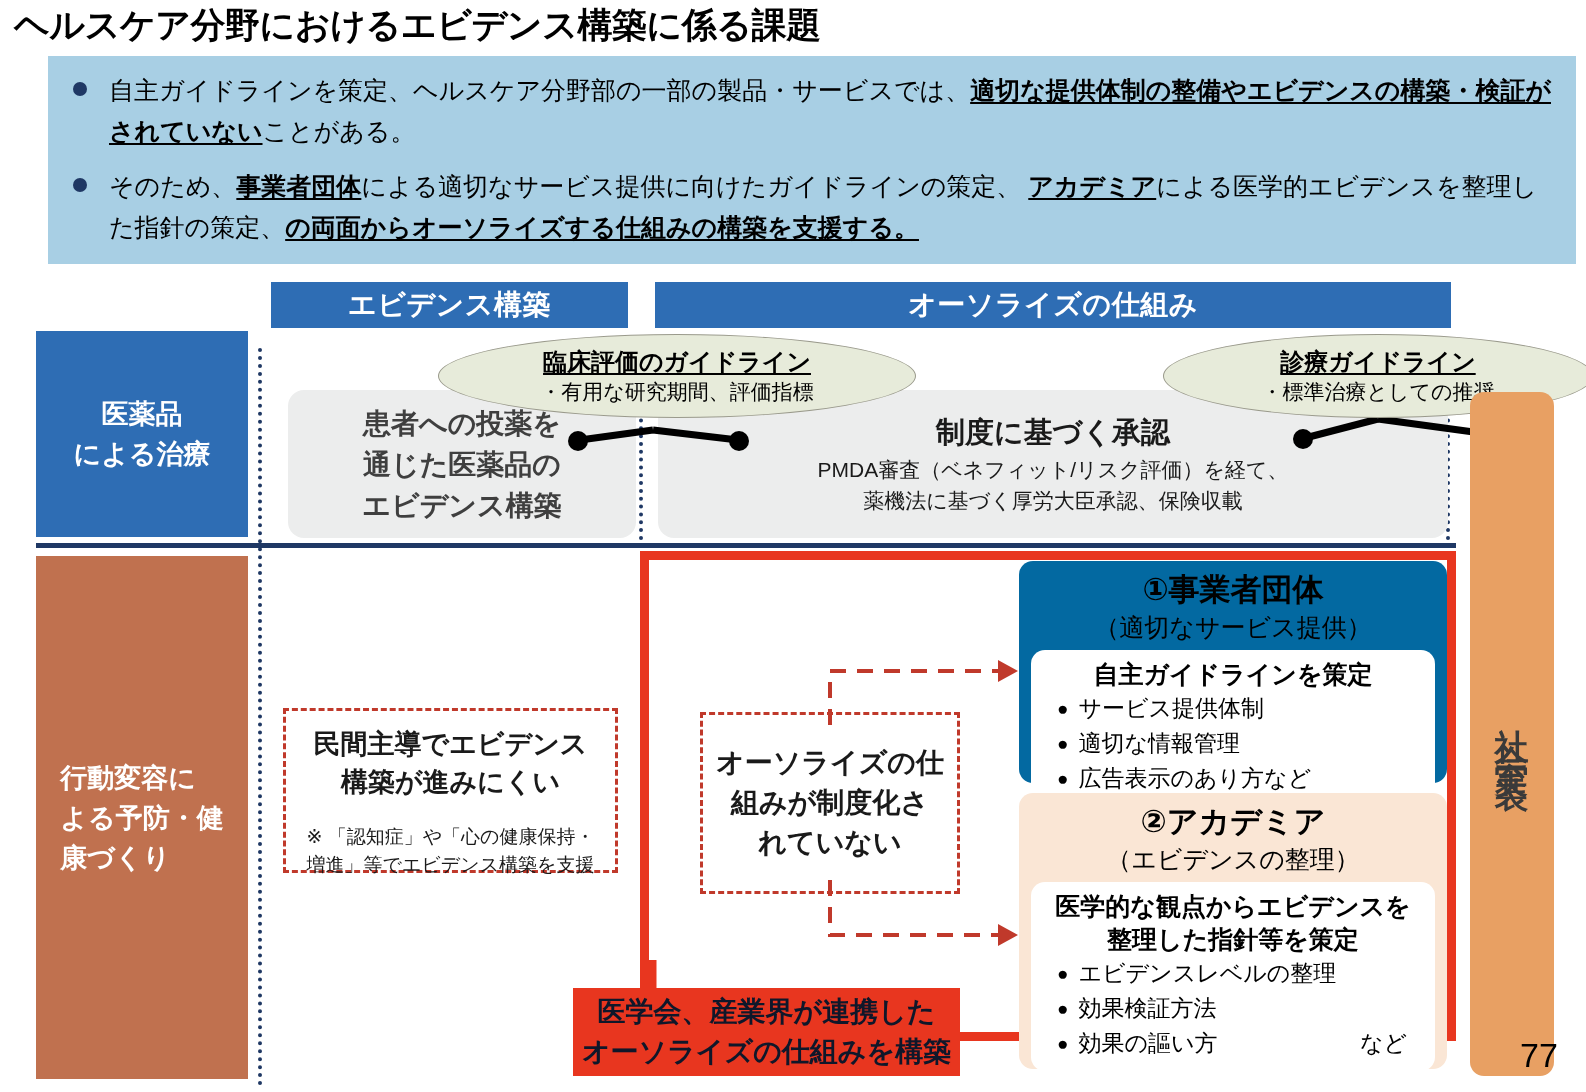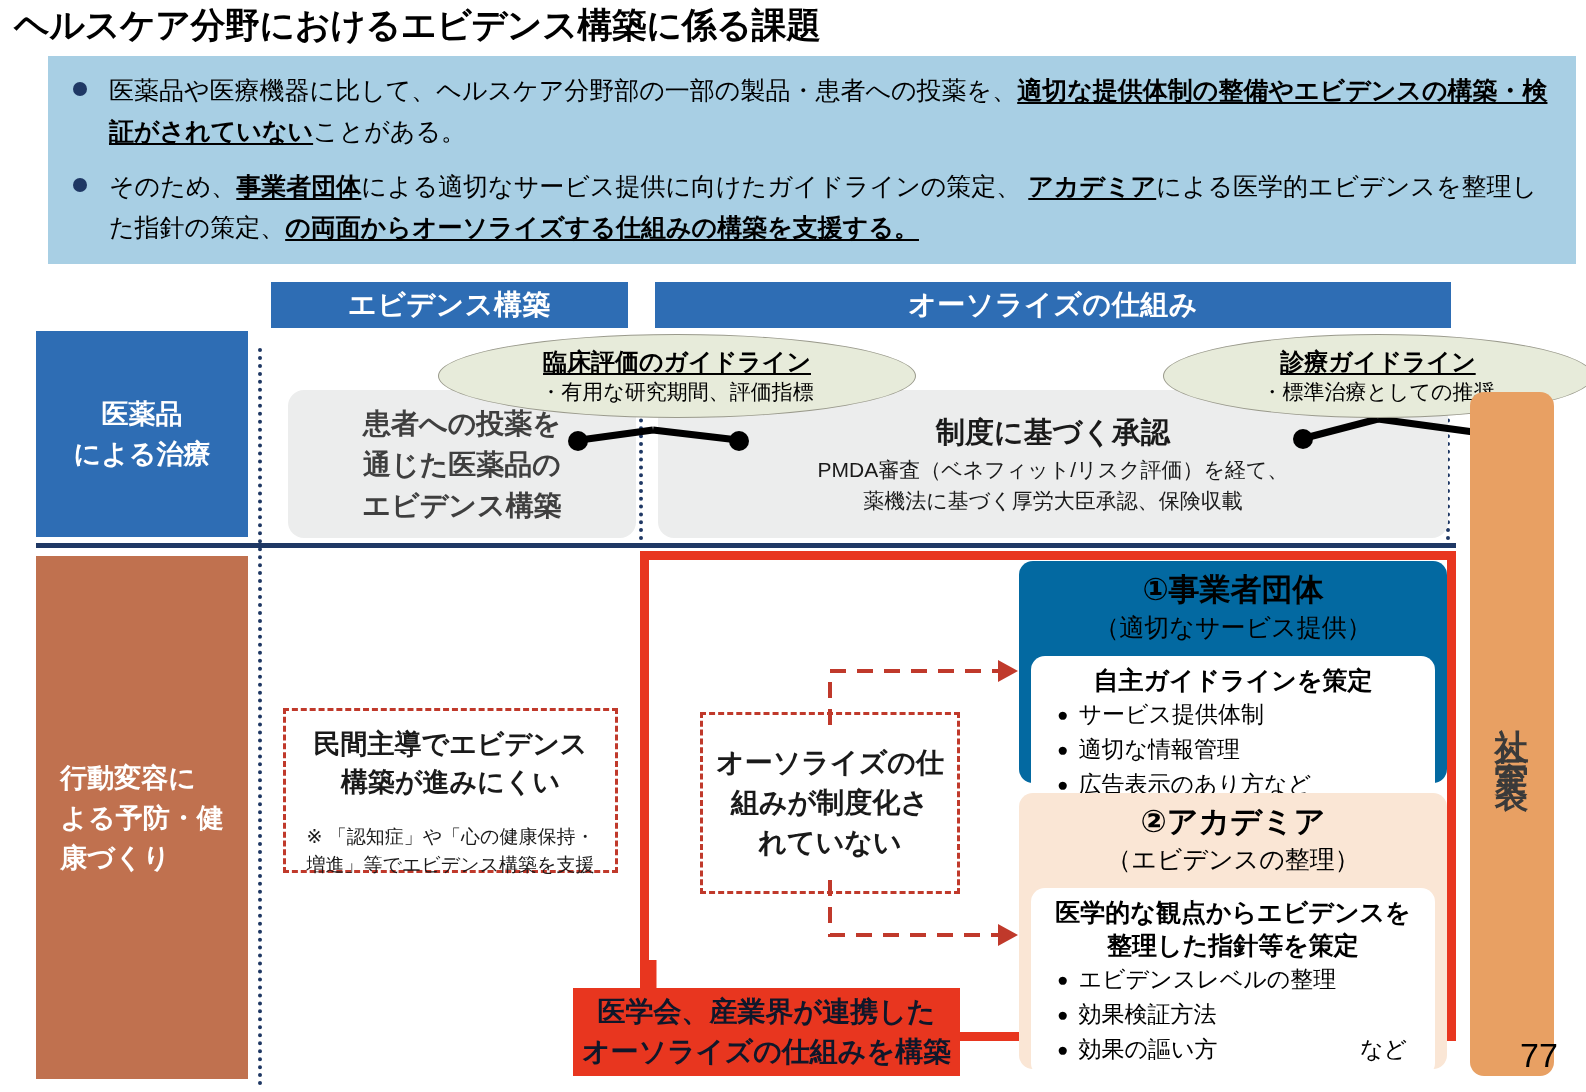--- a/index.html
+++ b/index.html
@@ -95,21 +95,21 @@
   #dash-notinst .d-title{font-size:28px;font-weight:bold;color:#1a1a1a;line-height:40px;
      text-align:center;}
 
   
   #card-industry{left:1019px;top:561px;width:428px;height:222px;background:#0369a1;
      border-radius:14px;padding:8px 0 0 0;}
   #card-academia{left:1019px;top:793px;width:428px;height:276px;background:#fae6d5;
      border-radius:14px;padding:8px 0 0 0;}
   .card-h{font-size:31px;font-weight:bold;color:#000;text-align:center;line-height:41px;}
   .card-sub{font-size:25px;color:#000;text-align:center;line-height:34px;}
-  .card-inner{background:#ffffff;border-radius:14px;margin:12px 12px 10px 12px;
+  .card-inner{background:#ffffff;border-radius:14px;margin:6px 12px 10px 12px;
      padding:8px 10px 10px 10px;}
   .inner-h{font-size:25px;font-weight:bold;color:#000;text-align:center;line-height:33px;}
   .li{font-size:23px;color:#000;line-height:35px;display:flex;align-items:flex-start;
       padding-left:16px;}
   .li .d{font-size:19px;margin-right:10px;line-height:35px;}
   .li .nado{margin-left:auto;padding-right:18px;}
 
   
   #red-banner{left:573px;top:988px;width:387px;height:88px;background:#e8361f;
      color:#0f172a;font-size:28px;font-weight:bold;line-height:40px;text-align:center;
@@ -121,21 +121,21 @@
 </head>
 <body>
 
 <div class="abs" id="slide-title">ヘルスケア分野におけるエビデンス構築に係る課題</div>
 
 <div class="abs" id="summary-panel">
 
   <div class="bullet-row" id="bullet-1">
     <span class="bullet-dot"></span>
     <span class="bullet-text">
-      <span>医薬品や医療機器に比して、ヘルスケア分野部の一部の製品・患者への投薬を、</span><b>適切な提供体制の整備やエビデンスの構築・検証がされていない</b><span>ことがある。</span>
+      <span>自主ガイドラインを策定、ヘルスケア分野部の一部の製品・サービスでは、</span><b>適切な提供体制の整備やエビデンスの構築・検証がされていない</b><span>ことがある。</span>
     </span>
   </div>
 
   <div class="bullet-row" id="bullet-2">
     <span class="bullet-dot"></span>
     <span class="bullet-text">
       <span>そのため、</span><b>事業者団体</b><span>による適切なサービス提供に向けたガイドラインの策定、 </span><b>アカデミア</b><span>による医学的エビデンスを整理した指針の策定、</span><b>の両面からオーソライズする仕組みの構築を支援する。</b>
     </span>
   </div>
 </div>

